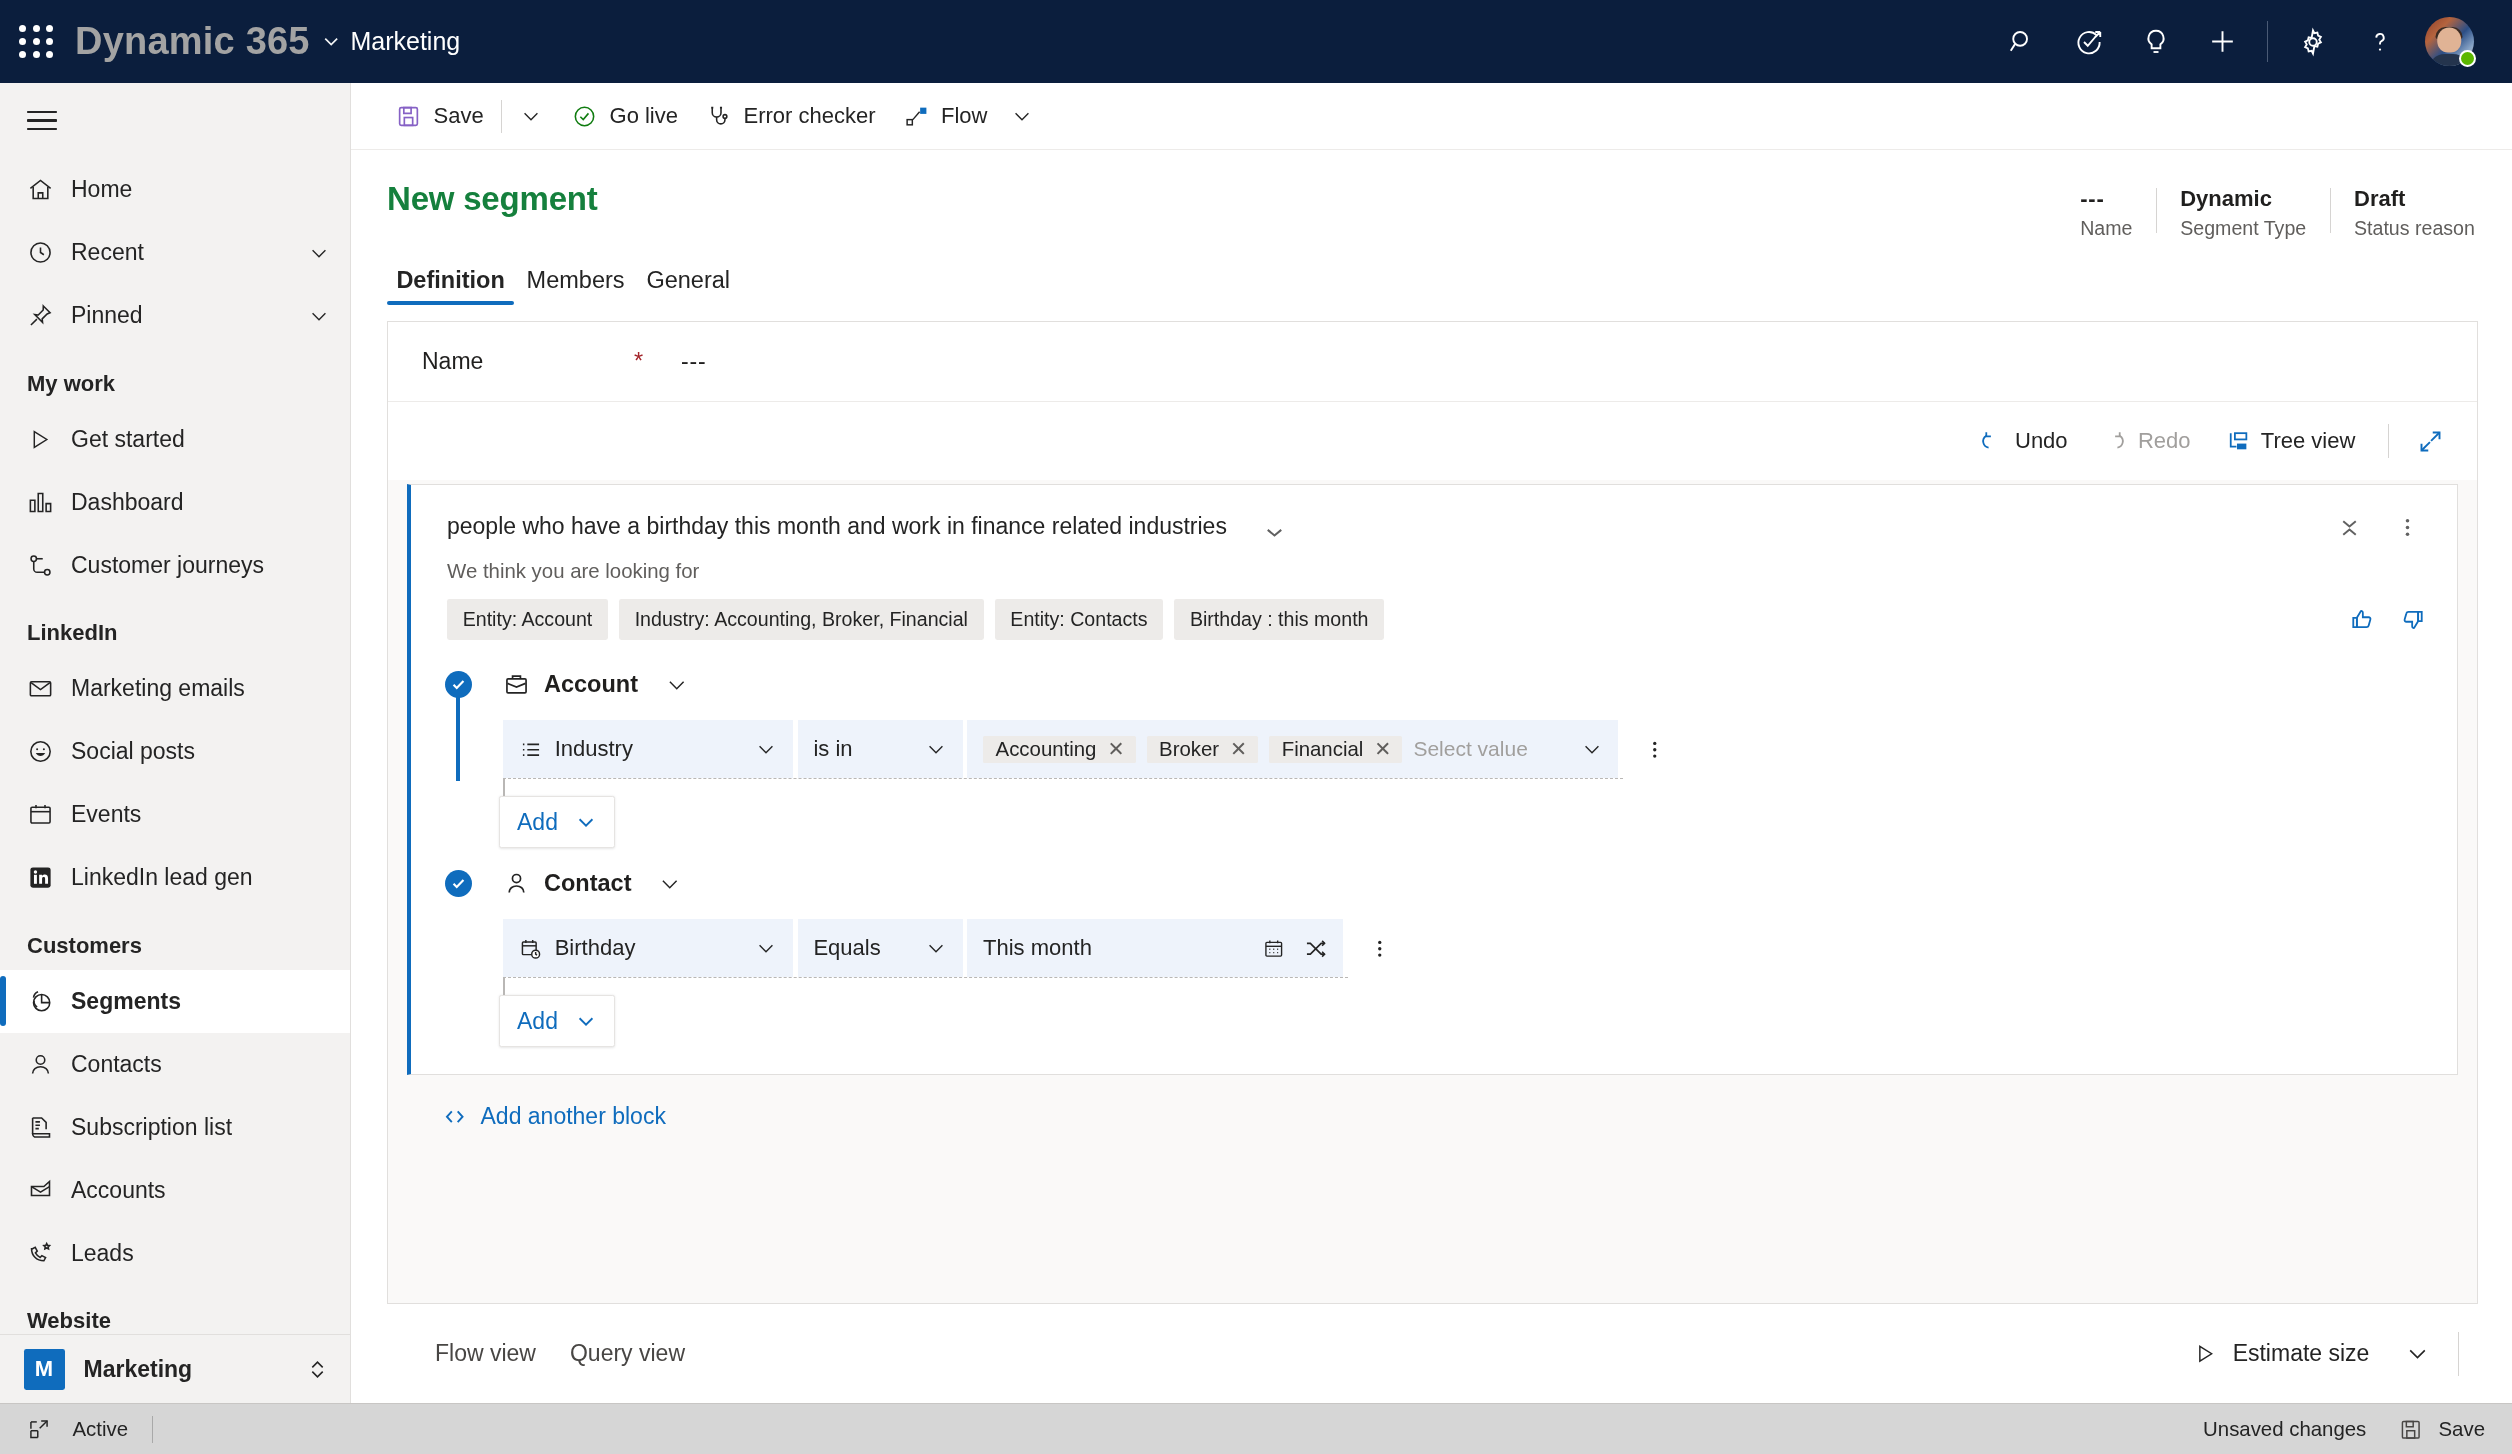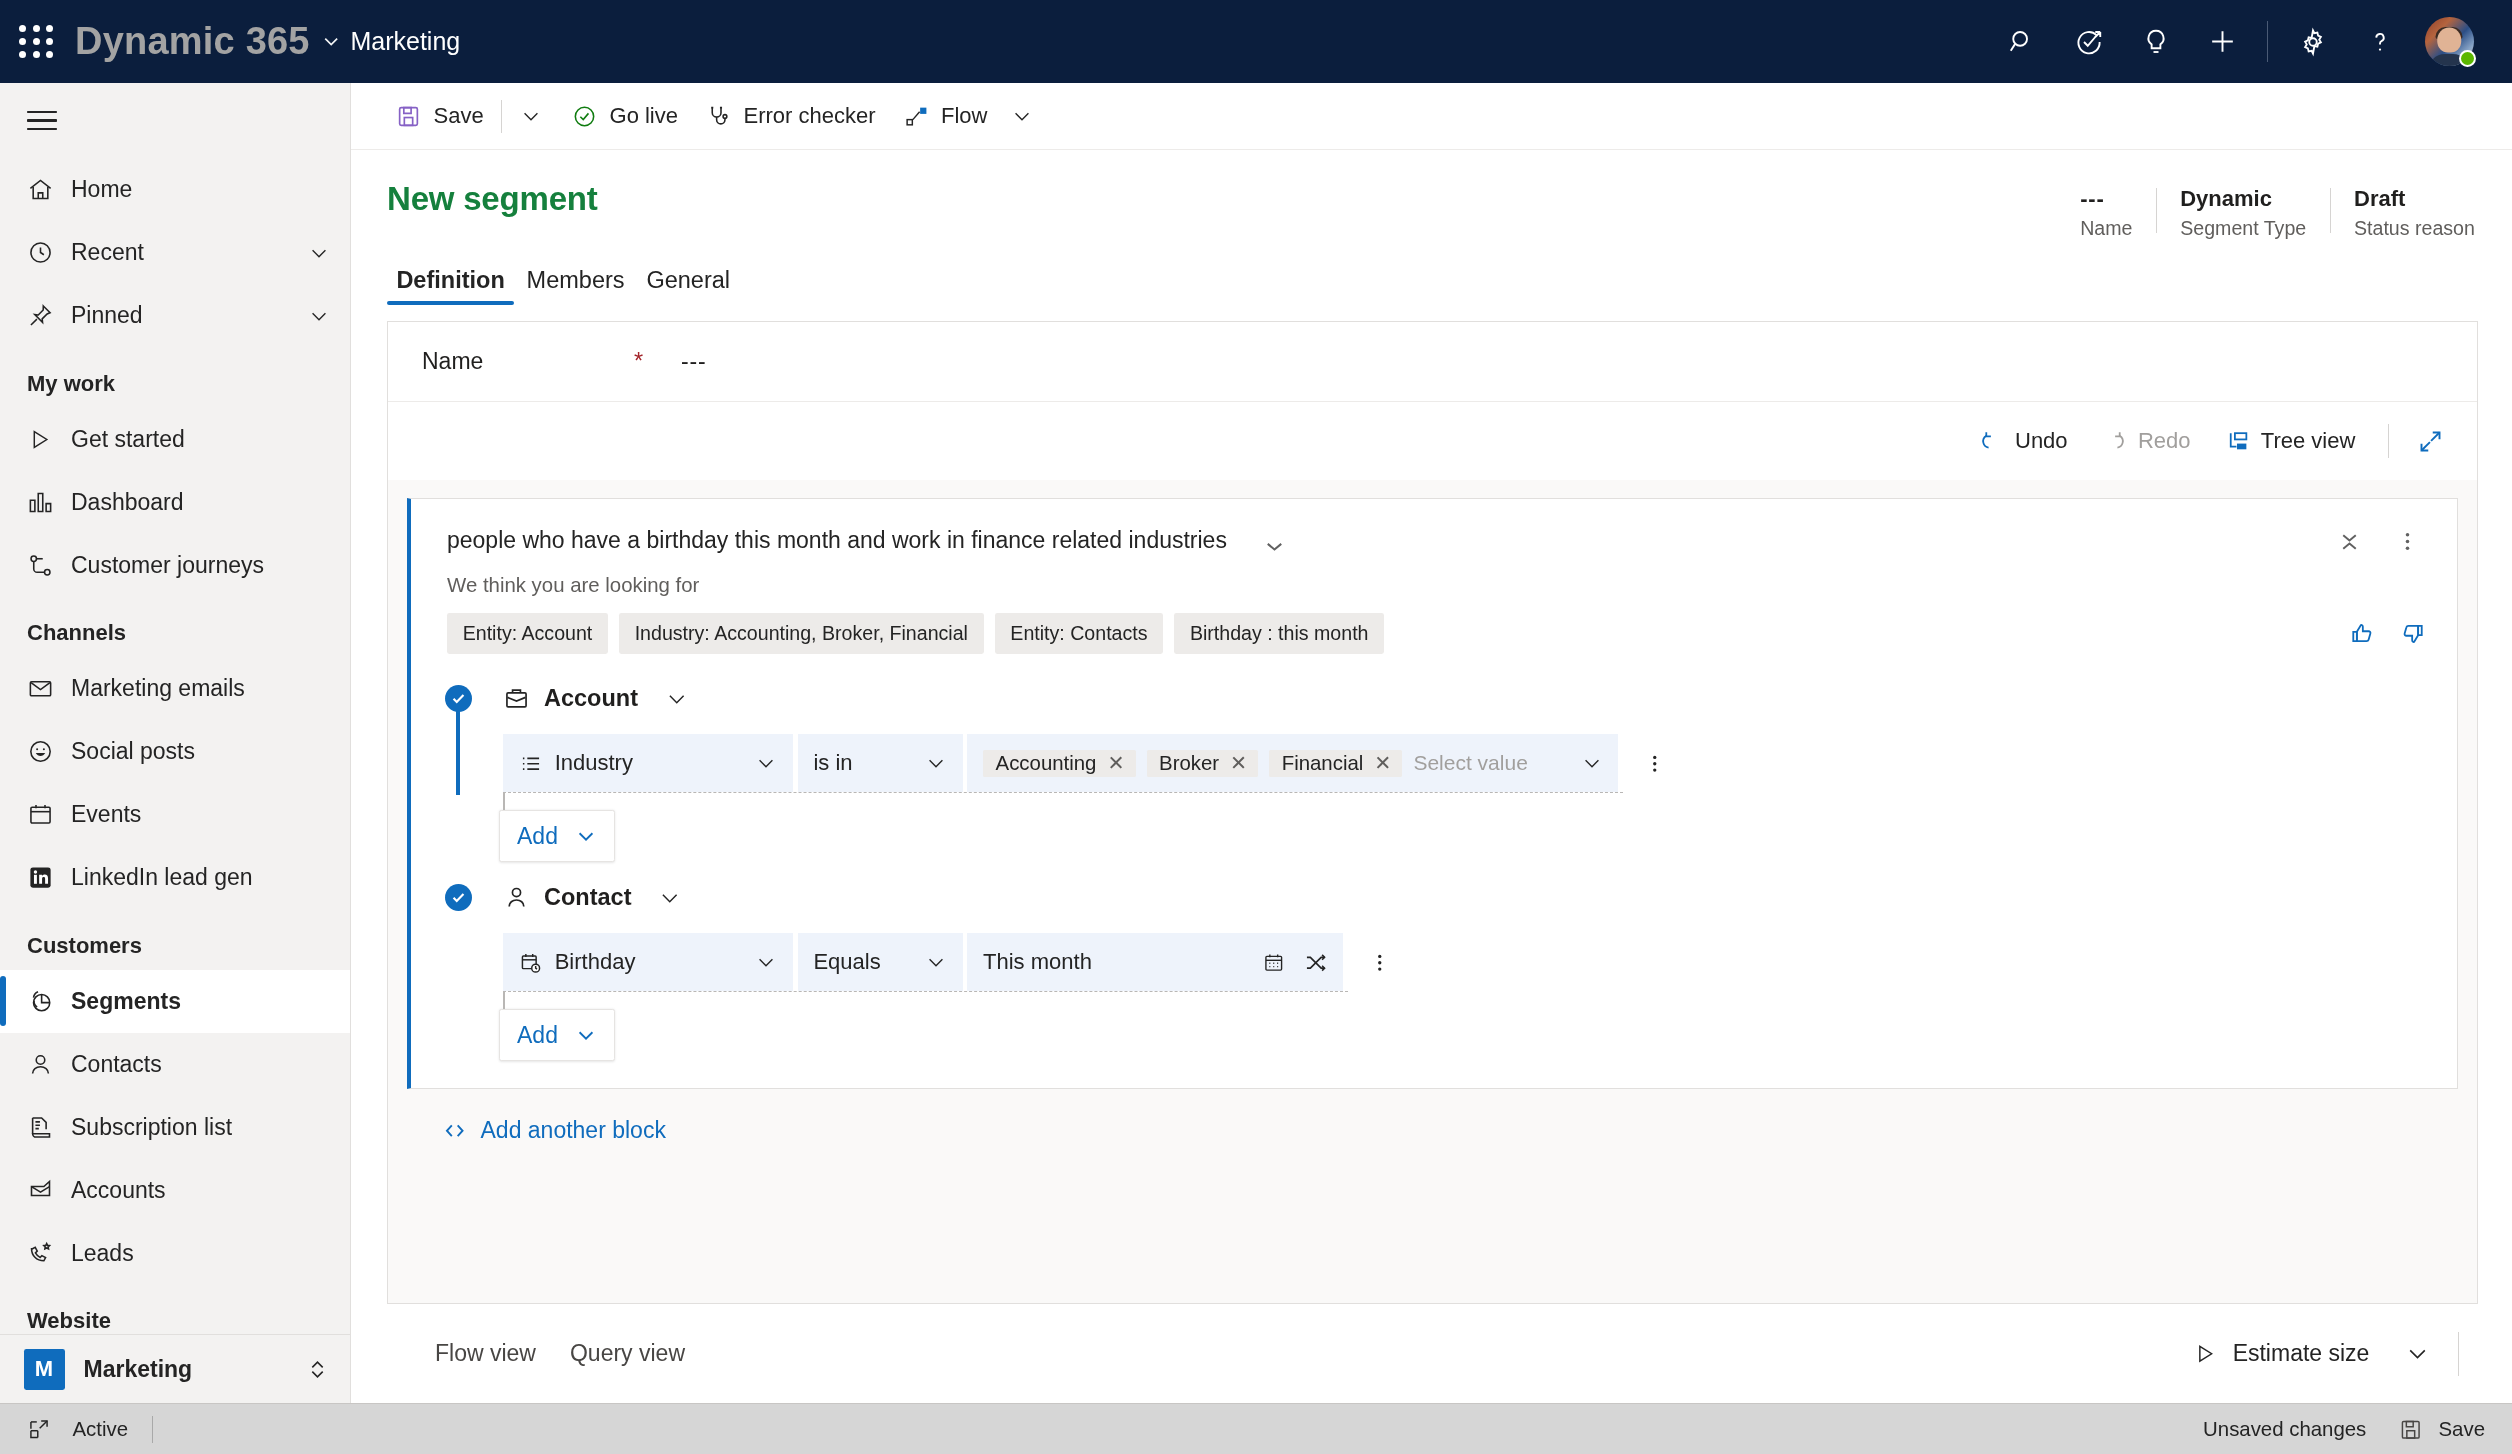--- a/index.html
+++ b/index.html
@@ -172,21 +172,21 @@
   .edbtn { display: flex; align-items: center; gap: 11px; padding: 0 14px; height: 49px; cursor: pointer; border-radius: 1.6px; white-space: nowrap; }
   .edbtn .t { font-size: 22px; color: #242424; }
   .edbtn.disabled { cursor: default; }
   .edbtn.disabled .t { color: #a19f9d; }
   .edbar-sep { width: 0.8px; height: 34px; background: #d6d4d2; margin: 0 12.5px; }
 
   
   .canvas { flex: 1 1 auto; background: #faf9f8; padding: 0 19px 0 19px; overflow: hidden; position: relative; }
   .block {
     background: #ffffff; border: 0.8px solid #e1dfdd; border-left: 4.7px solid #0f6cbd;
-    margin-top: 18px; padding: 0 0 27px 0; position: relative;
+    margin-top: 4px; padding: 0 0 27px 0; position: relative;
   }
 
   
   .nlq {
     display: flex; align-items: flex-start;
     padding: 25px 31px 0 36px;
   }
   .nlq-text { font-size: 23px; color: #242424; padding-top: 3.1px; }
   .nlq-collapse { margin-left: 34px; cursor: pointer; padding-top: 3.1px; color: #616161; }
   .nlq-right { margin-left: auto; display: flex; align-items: flex-start; gap: 20.4px; padding-top: 1.6px; }
@@ -432,21 +432,21 @@
             <svg width="27" height="27" viewBox="0 0 24 24" fill="none" stroke="#242424" stroke-width="1.4">
                 <circle cx="6" cy="6" r="2.4"></circle>
                 <circle cx="18" cy="18" r="2.4"></circle>
                 <path d="M6 8.6V15a3 3 0 0 0 3 3h6.6"></path>
                 <path d="M8.5 6H14"></path>
               </svg>
           </span>
           <span class="lbl">Customer journeys</span>
         </div>
 
-        <div class="nav-group">Channels</div>
+        <div class="nav-group">LinkedIn</div>
         <div class="nav-item">
           <span class="ico">
             <svg width="27" height="27" viewBox="0 0 24 24" fill="none" stroke="#242424" stroke-width="1.4">
                 <rect x="3" y="6" width="18" height="12.5" rx="1"></rect>
                 <path d="M3.6 6.8L12 13l8.4-6.2"></path>
               </svg>
           </span>
           <span class="lbl">Marketing emails</span>
         </div>
         <div class="nav-item">

